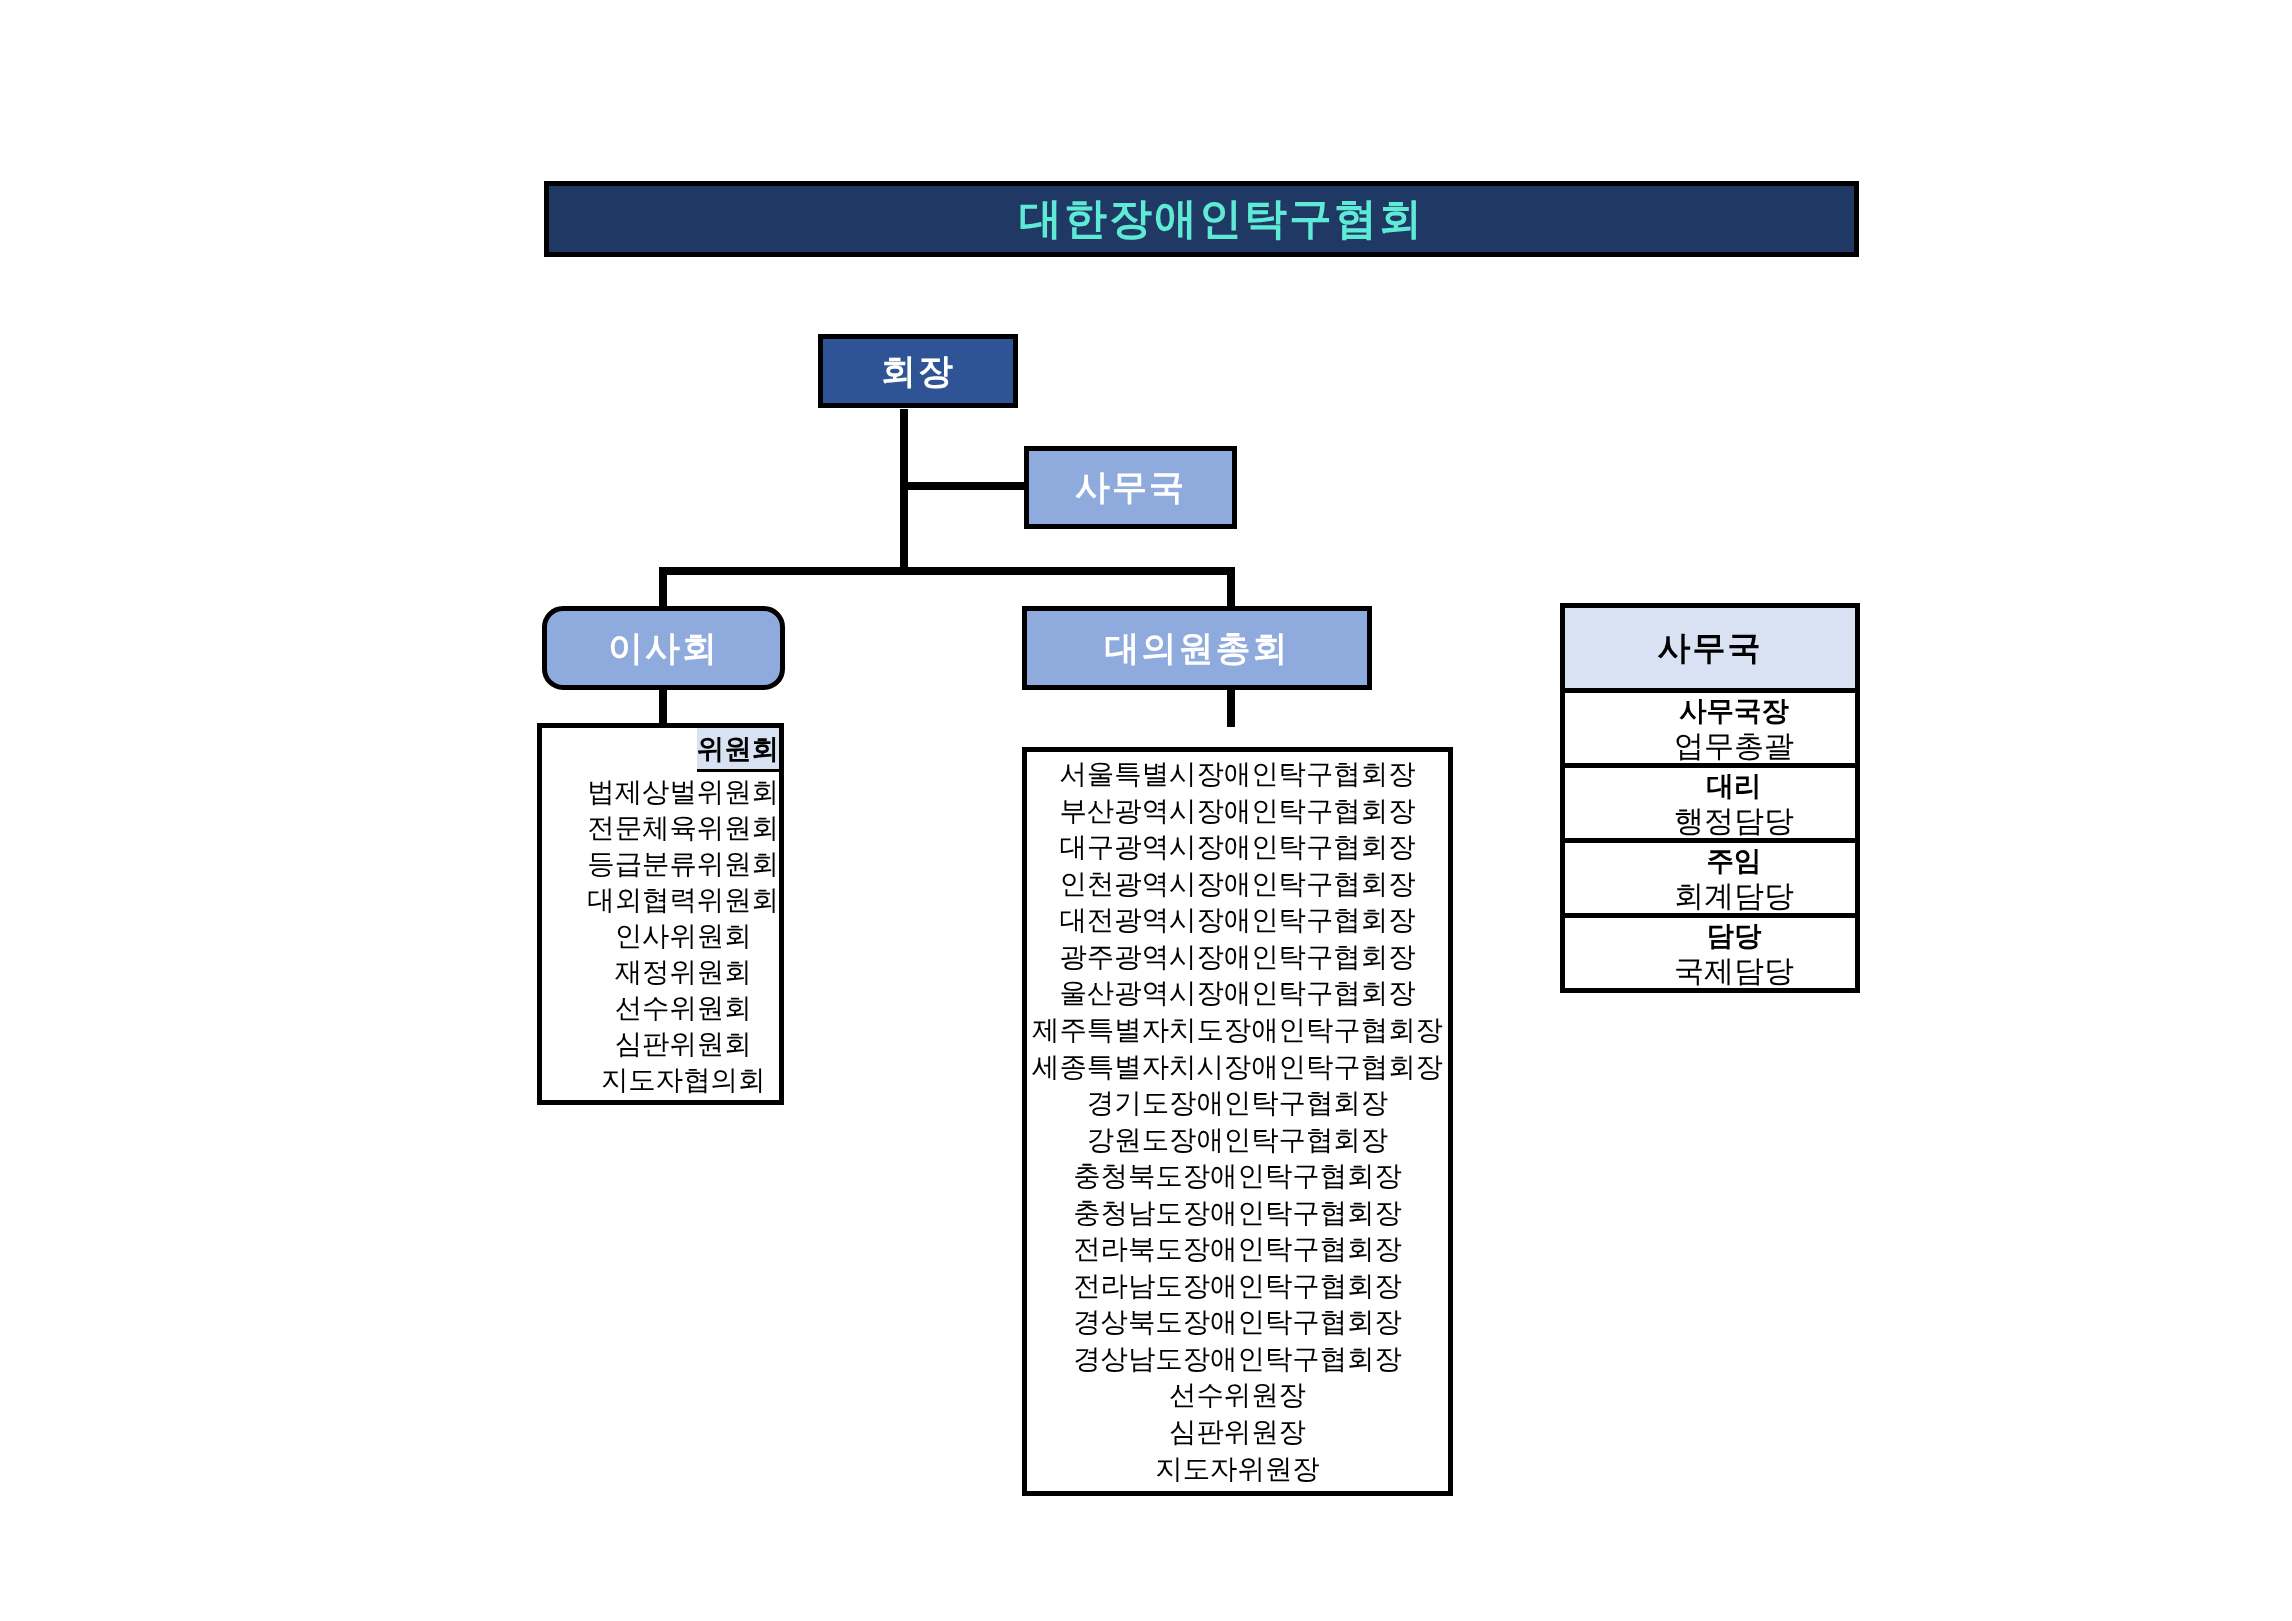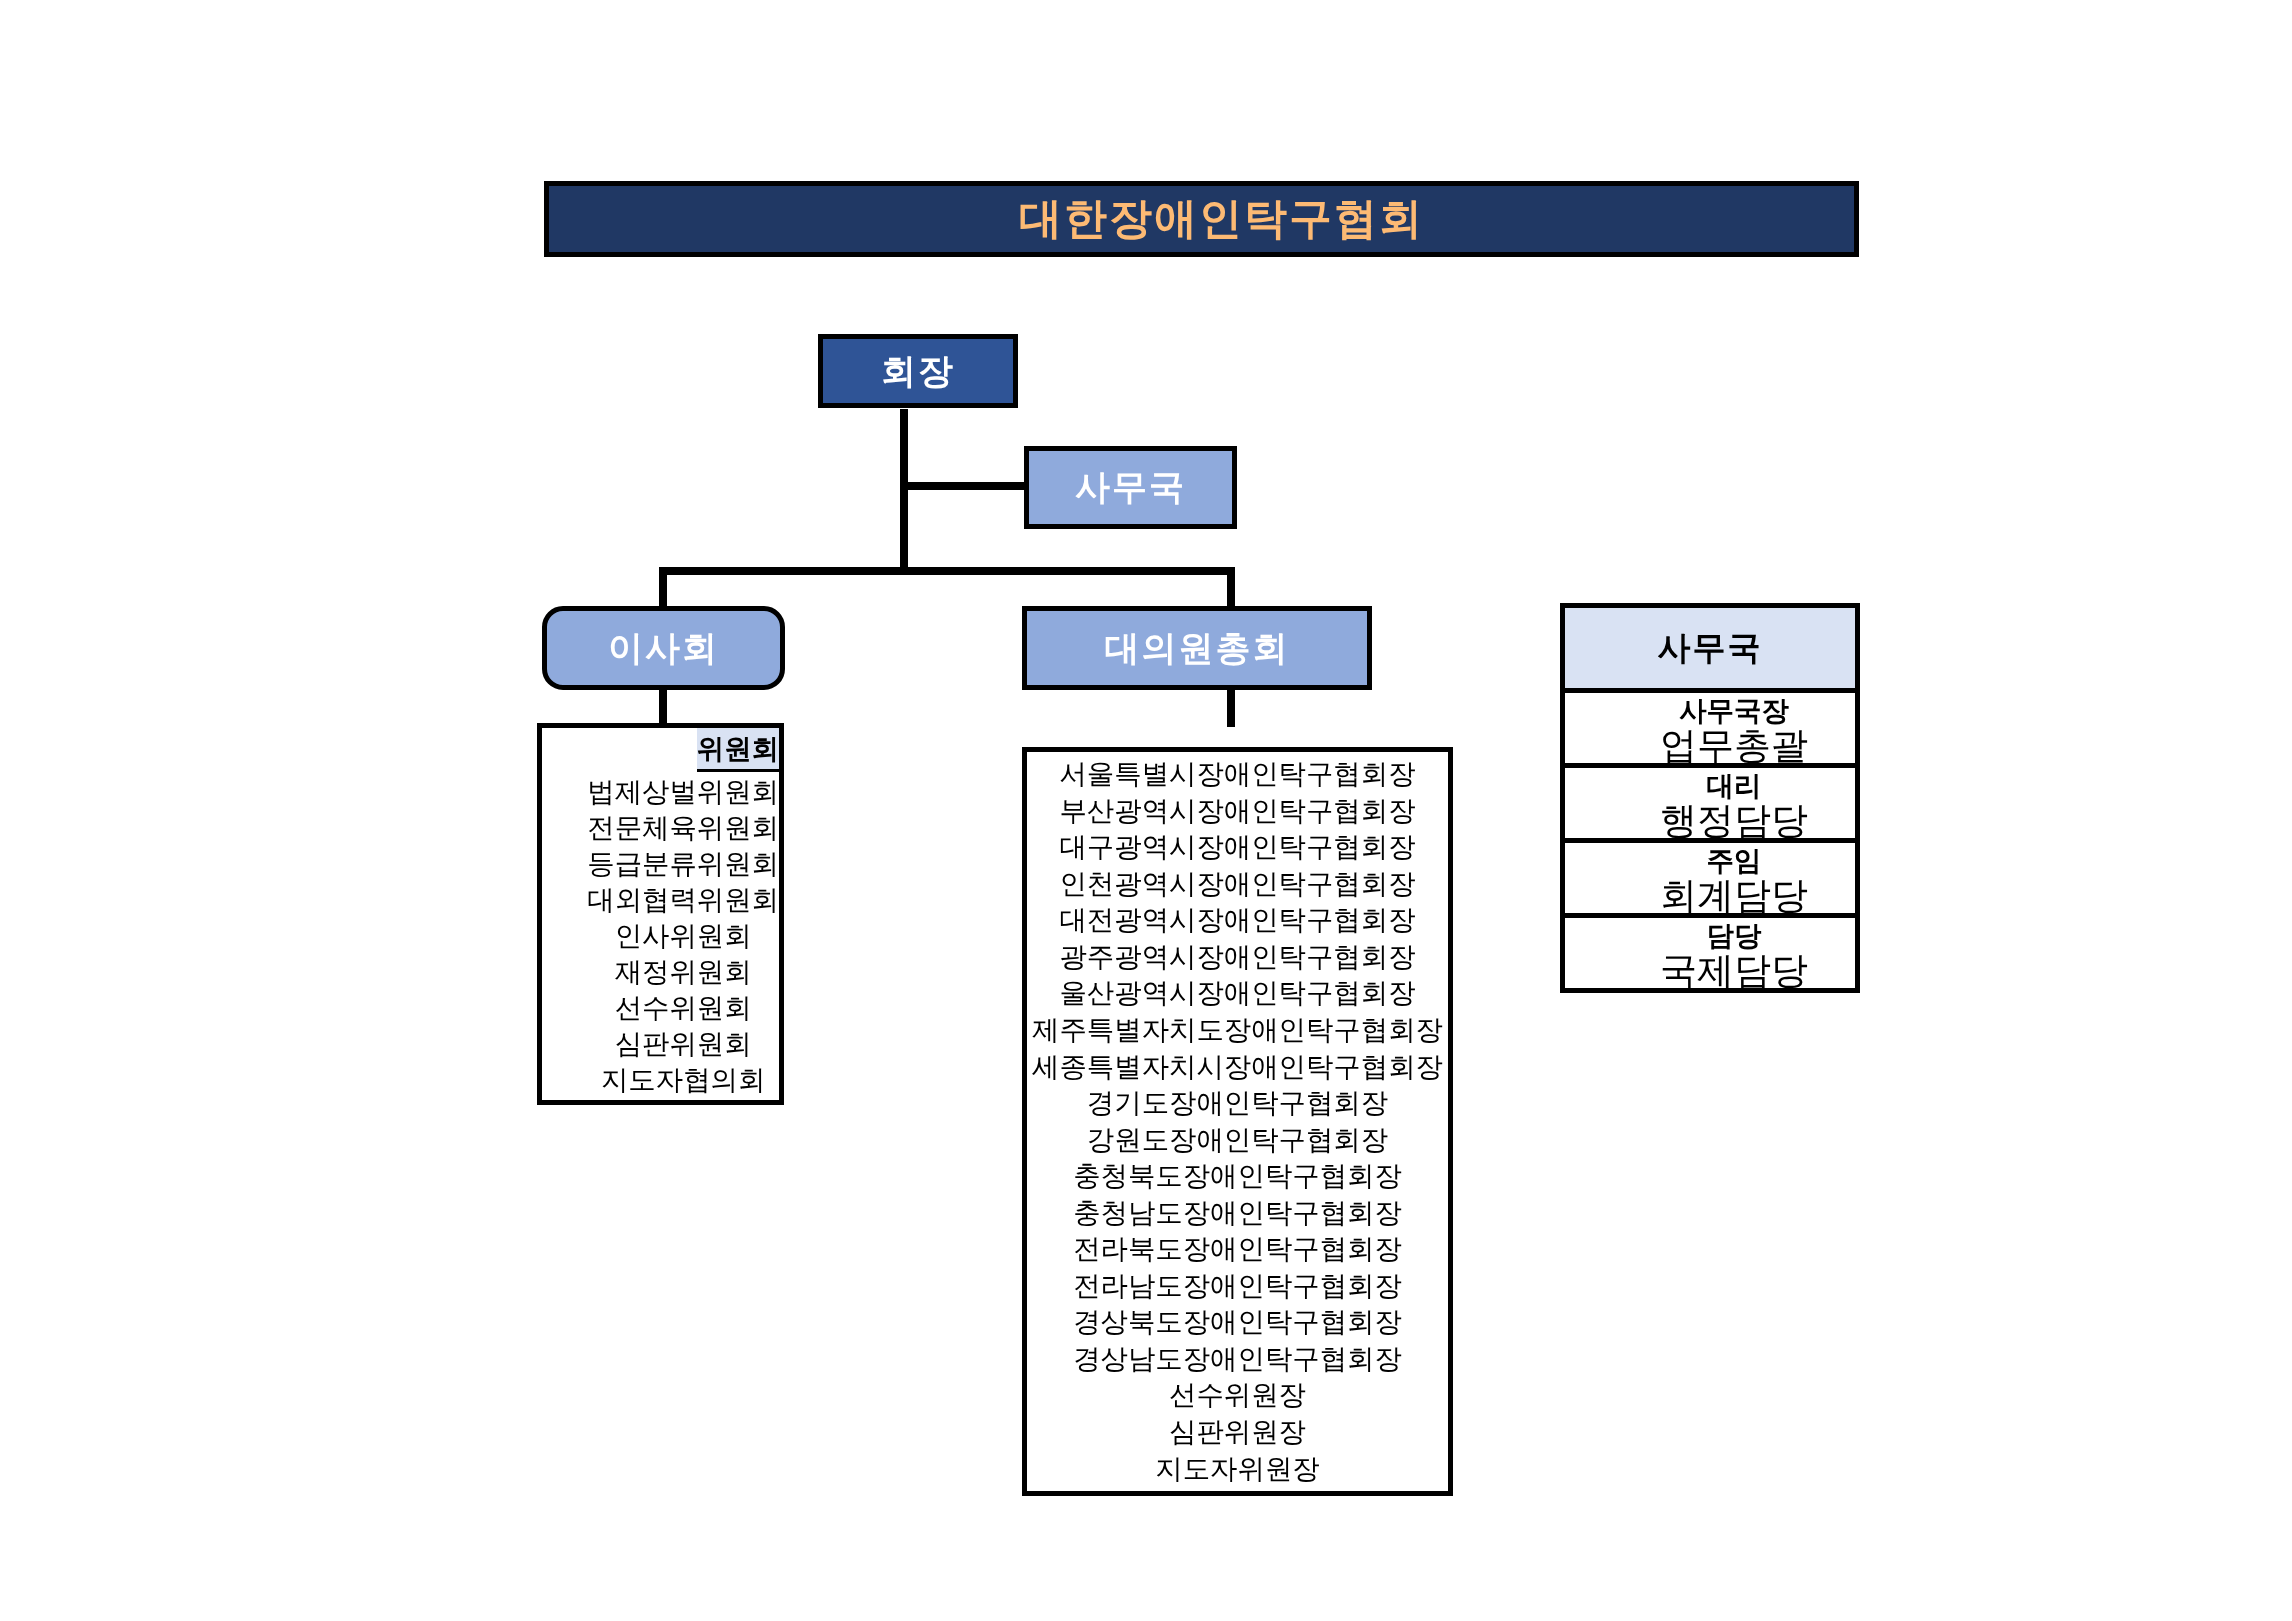--- a/index.html
+++ b/index.html
@@ -4,21 +4,21 @@
 <style>
   html, body { margin:0; padding:0; background:#ffffff; }
   body { font-family:"Liberation Sans", sans-serif; }
   .canvas { position:relative; width:2293px; height:1621px; background:#ffffff; overflow:hidden; }
   .abs { position:absolute; box-sizing:border-box; }
 
   .banner {
     left:544px; top:181px; width:1315px; height:76px;
     background:#203864; border:5.9px solid #000;
     display:flex; align-items:center; justify-content:center;
-    color:#fdba74; font-size:43px; font-weight:bold; letter-spacing:2px;padding-left:40px;
+    color:#5eead4; font-size:43px; font-weight:bold; letter-spacing:2px;padding-left:40px;
   }
   .node {
     border:5.9px solid #000;
     display:flex; align-items:center; justify-content:center;
     color:#fff; font-weight:bold; font-size:35px; letter-spacing:2px;
   }
   .chairman  { left:818px;  top:334px; width:200px; height:74px; background:#2F5496; }
   .sec-small { left:1024px; top:446px; width:213px; height:83px; background:#8FAADC; }
   .board     { left:542px;  top:606px; width:243px; height:84px; background:#8FAADC;border-radius:21px; }
   .assembly  { left:1022px; top:606px; width:350px; height:84px; background:#8FAADC; }
@@ -48,21 +48,21 @@
 
   .sec-detail { left:1560px; top:603px; width:300px; height:390px; display:flex; flex-direction:column; }
   .sec-detail-header {
     height:83px; background:#D9E2F3; border-bottom:5.9px solid #000;
     display:flex; align-items:center; justify-content:center;
     font-weight:bold; font-size:33px; letter-spacing:2px;
   }
   .sec-row { flex:1; display:flex; flex-direction:column; align-items:center; justify-content:center;padding-left:48px; }
   .sec-row + .sec-row { border-top:5.9px solid #000; }
   .sec-row-title { font-weight:bold; font-size:27.4px; line-height:35px; }
-  .sec-row-duty  { font-size:37px; line-height:35px;text-align:right; }
+  .sec-row-duty  { font-size:30px; line-height:35px;text-align:right; }
 </style>
 </head>
 <body>
 
 <div class="canvas">
 
   <div class="abs banner">
     <span>대한장애인탁구협회</span>
   </div>
 

